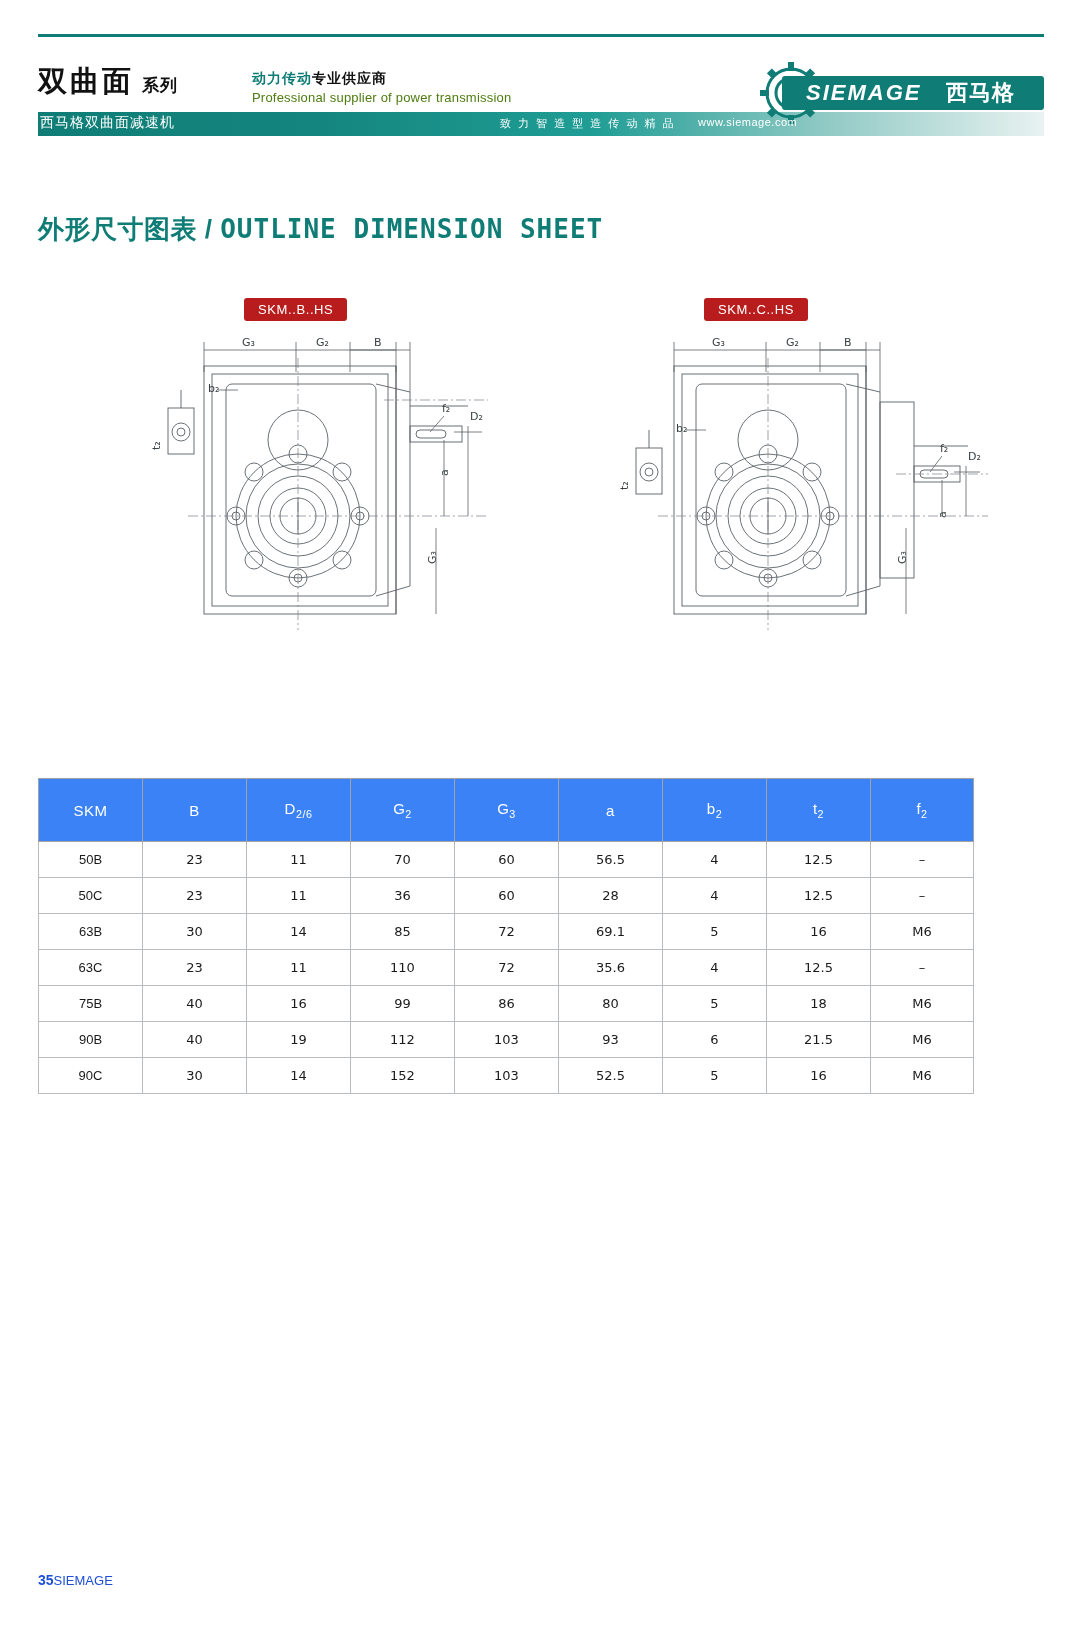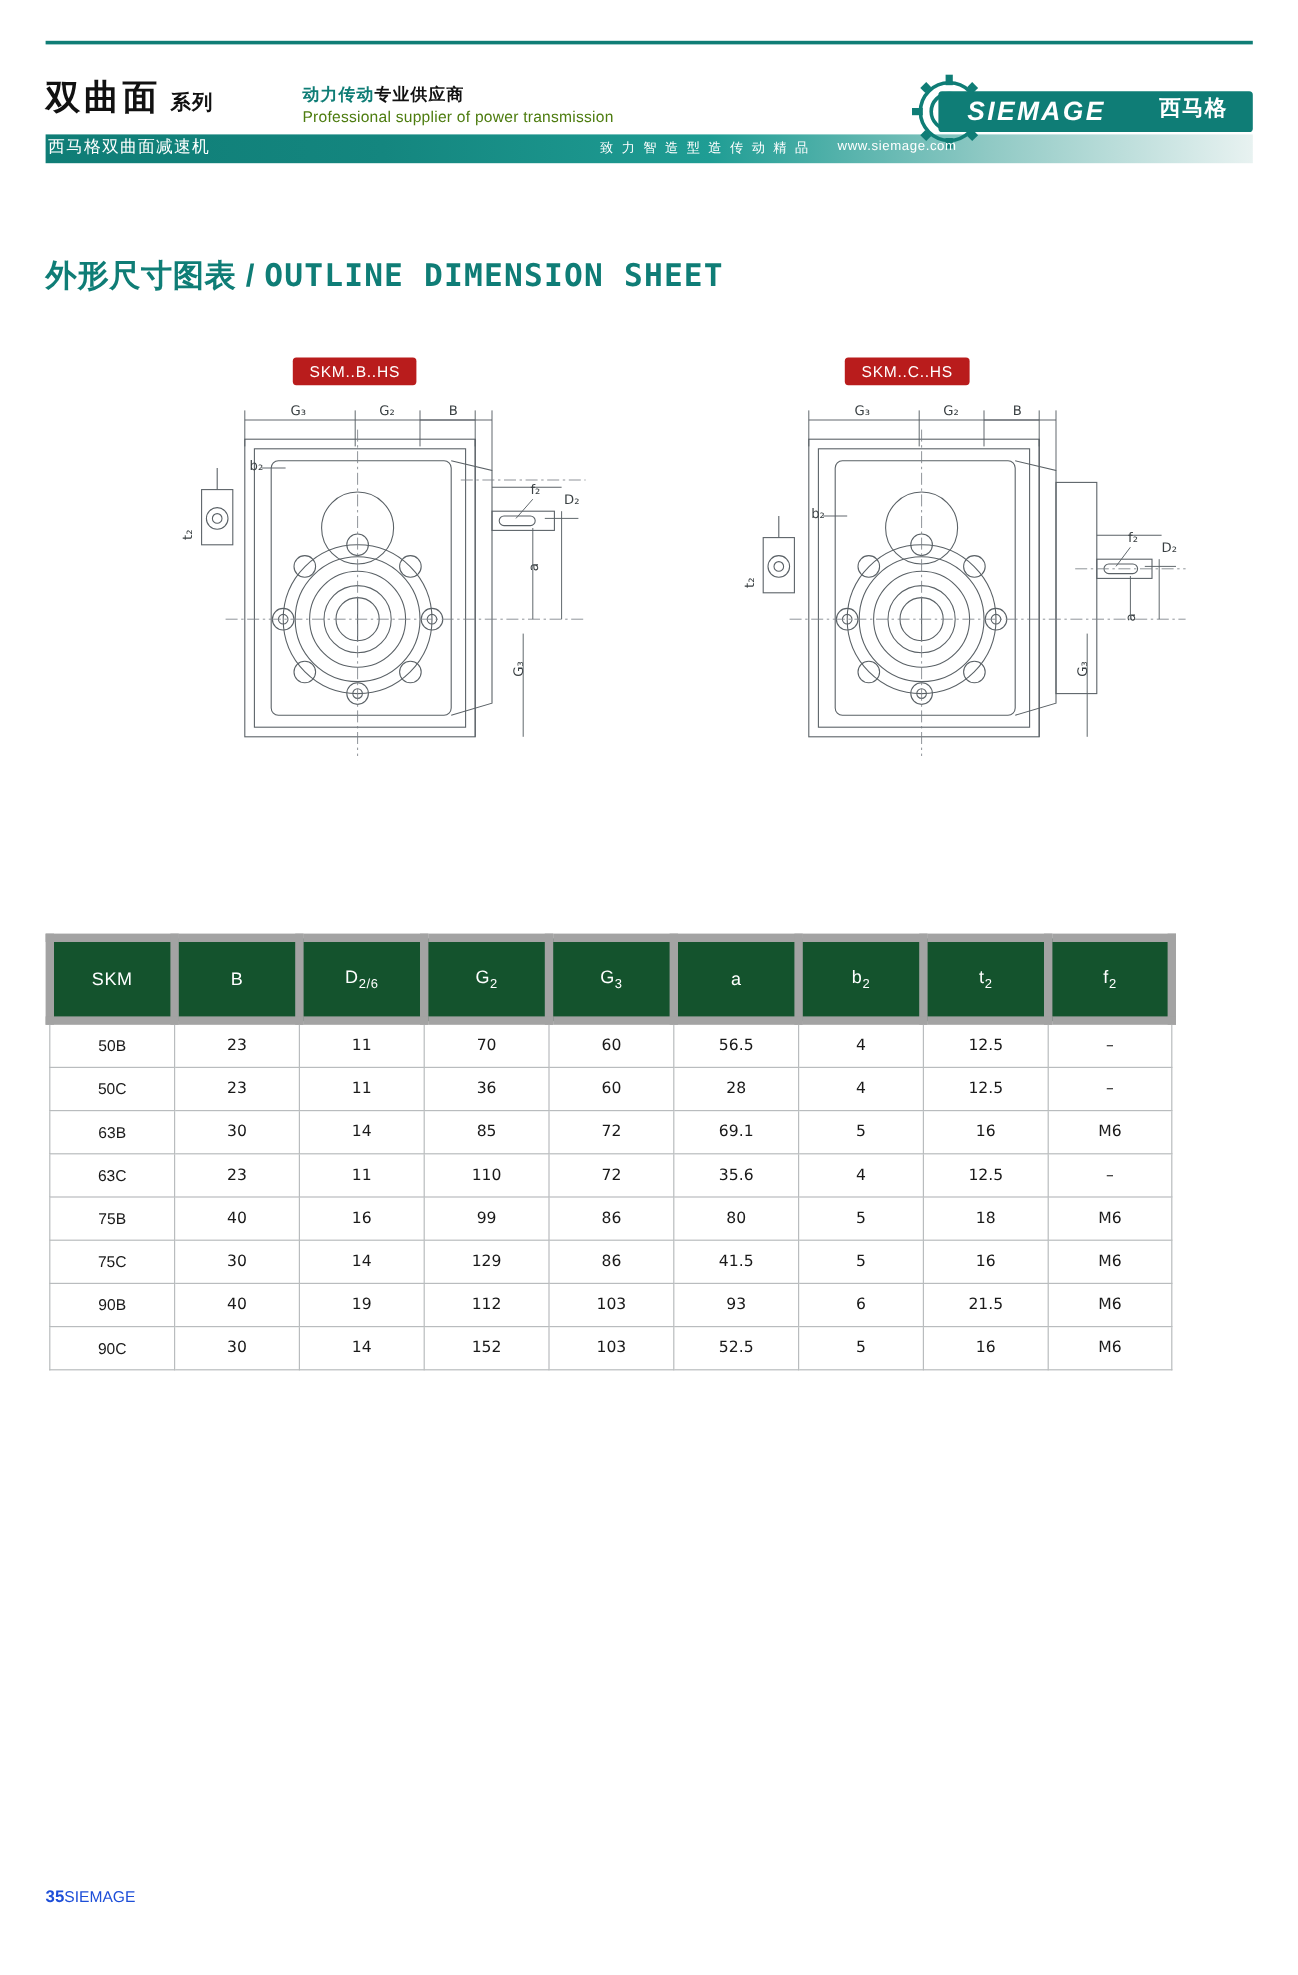--- a/index.html
+++ b/index.html
@@ -127,23 +127,23 @@
     left: 52px;
     top: 22px;
     font-size: 22px;
     font-style: italic;
     font-weight: bold;
     color: #ffffff;
     letter-spacing: 2px;
   }
   .logo-cn {
     position: absolute;
-    left: 212px;
+    left: 192px;
     top: 20px;
-    font-size: 18px;
+    font-size: 22px;
     font-weight: bold;
     color: #ffffff;
     letter-spacing: 1px;
   }
 
   
   .page-title {
     position: absolute;
     left: 38px;
     top: 212px;
@@ -193,26 +193,26 @@
     left: 38px;
     top: 778px;
     width: 935px;
   }
   table.dim {
     border-collapse: collapse;
     width: 935px;
     table-layout: fixed;
   }
   table.dim th {
-    background: #14532d;
+    background: #3b82f6;
     color: #ffffff;
     font-size: 15px;
     font-weight: normal;
     height: 60px;
-    border: 7px solid #a3a3a3;
+    border: 1px solid #a3a3a3;
     letter-spacing: 0.5px;
   }
   table.dim td {
     border: 1px solid #b9bcbe;
     height: 33px;
     text-align: center;
     font-size: 13px;
     color: #1a1a1a;
     font-family: "DejaVu Sans", sans-serif;
   }
@@ -529,31 +529,20 @@
         <td>40</td>
         <td>16</td>
         <td>99</td>
         <td>86</td>
         <td>80</td>
         <td>5</td>
         <td>18</td>
         <td>M6</td>
       </tr>
       <tr>
-        <td class="first">75C</td>
-        <td>30</td>
-        <td>14</td>
-        <td>129</td>
-        <td>86</td>
-        <td>41.5</td>
-        <td>5</td>
-        <td>16</td>
-        <td>M6</td>
-      </tr>
-      <tr>
         <td class="first">90B</td>
         <td>40</td>
         <td>19</td>
         <td>112</td>
         <td>103</td>
         <td>93</td>
         <td>6</td>
         <td>21.5</td>
         <td>M6</td>
       </tr>

